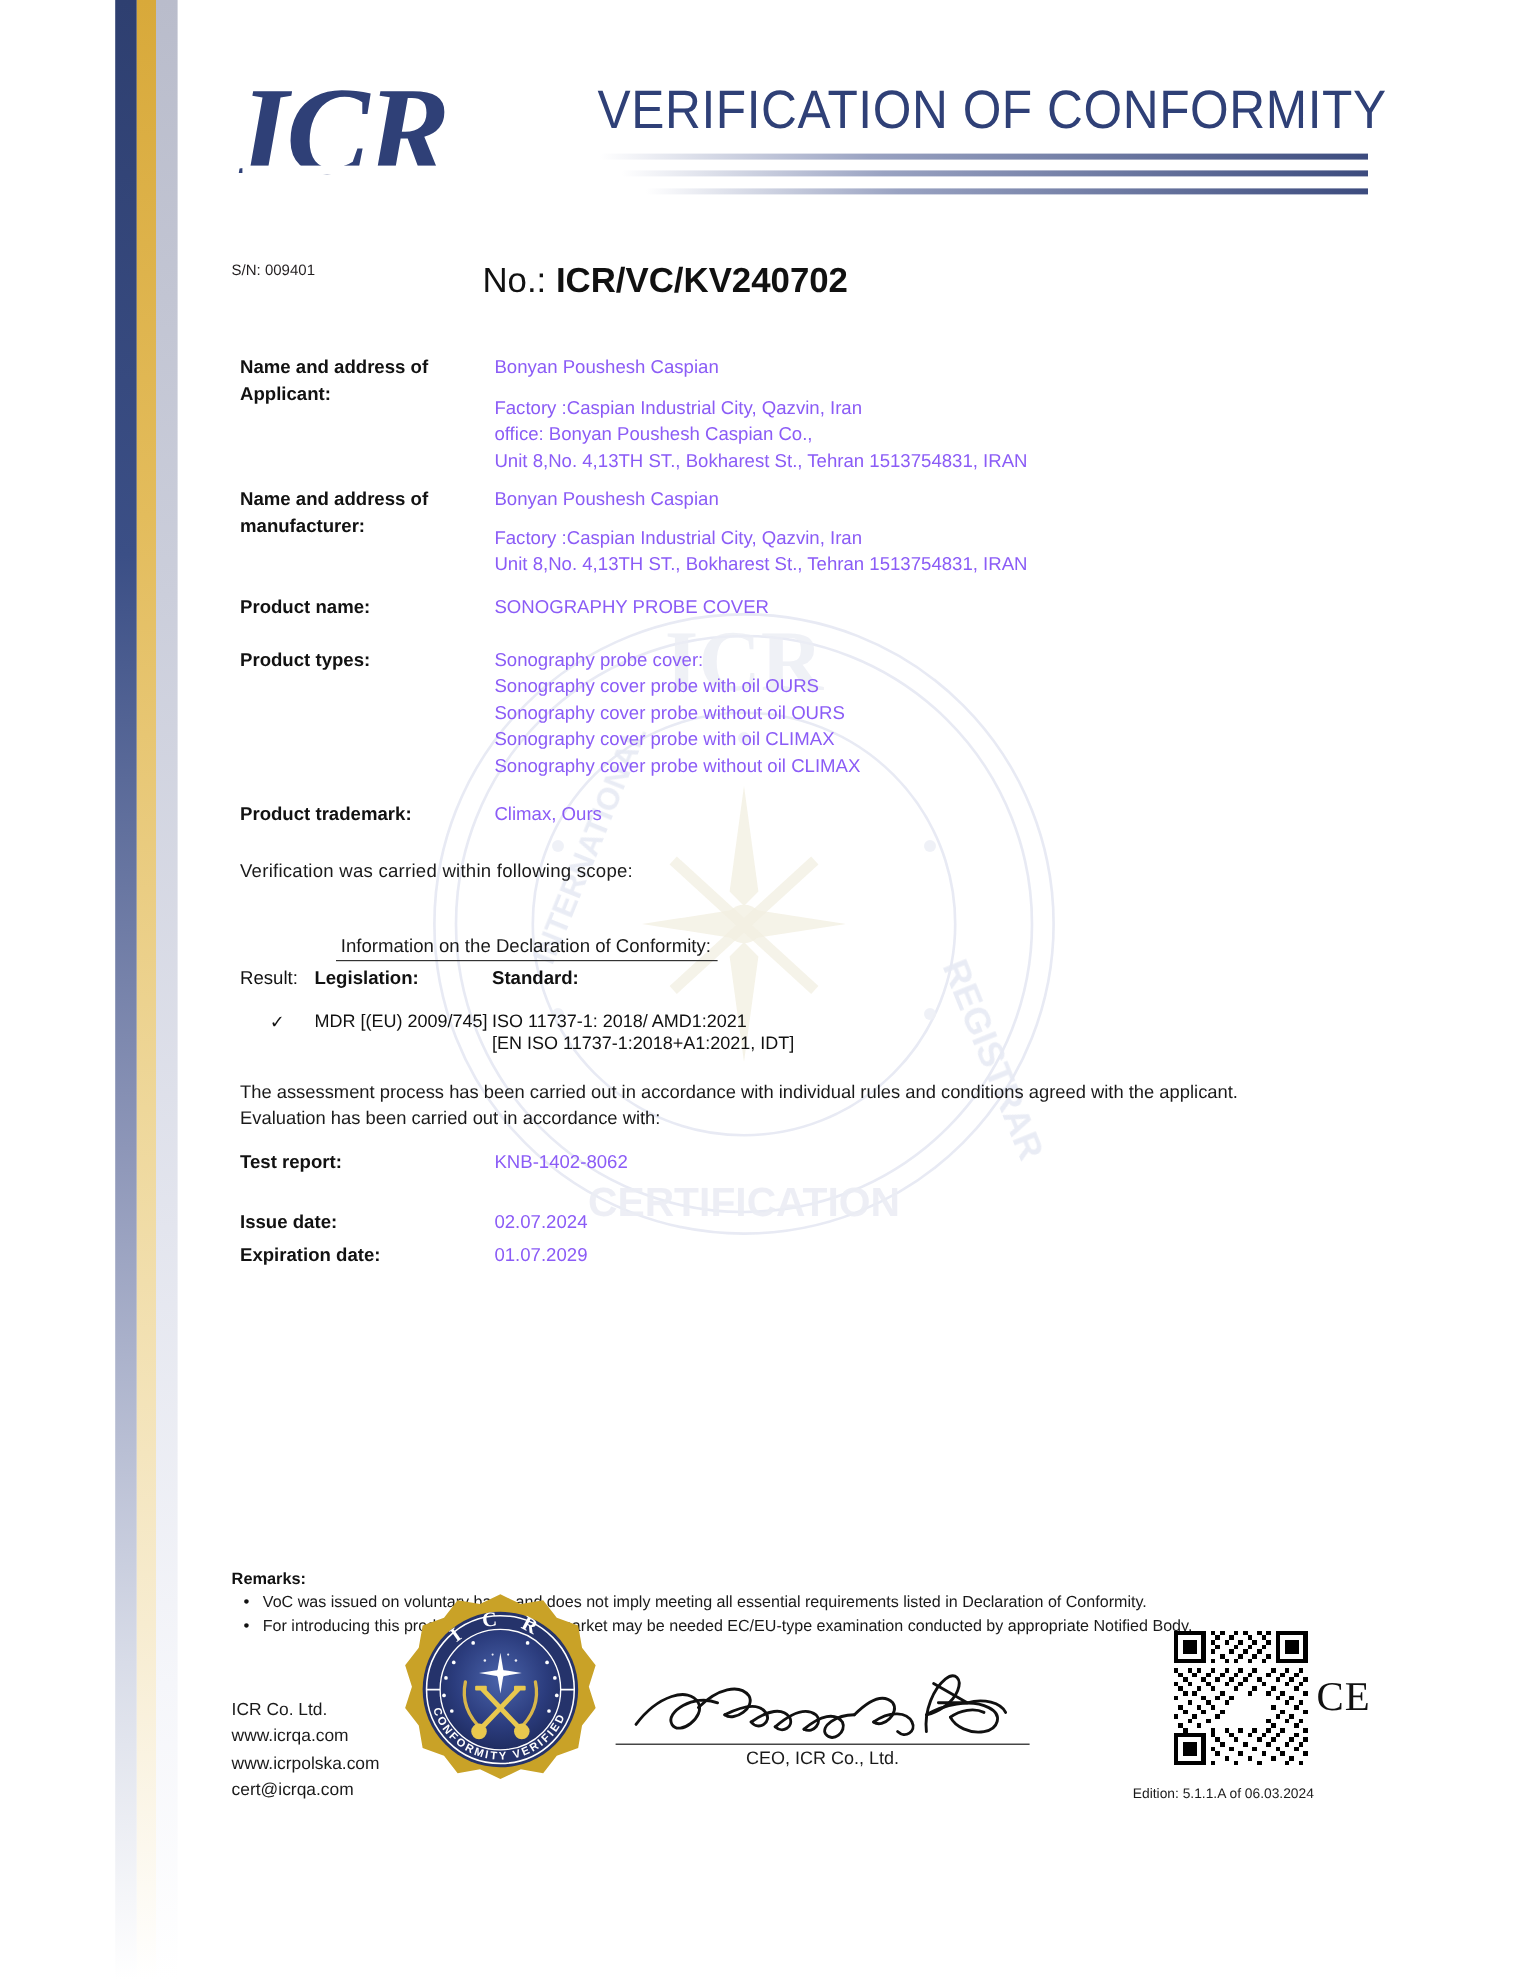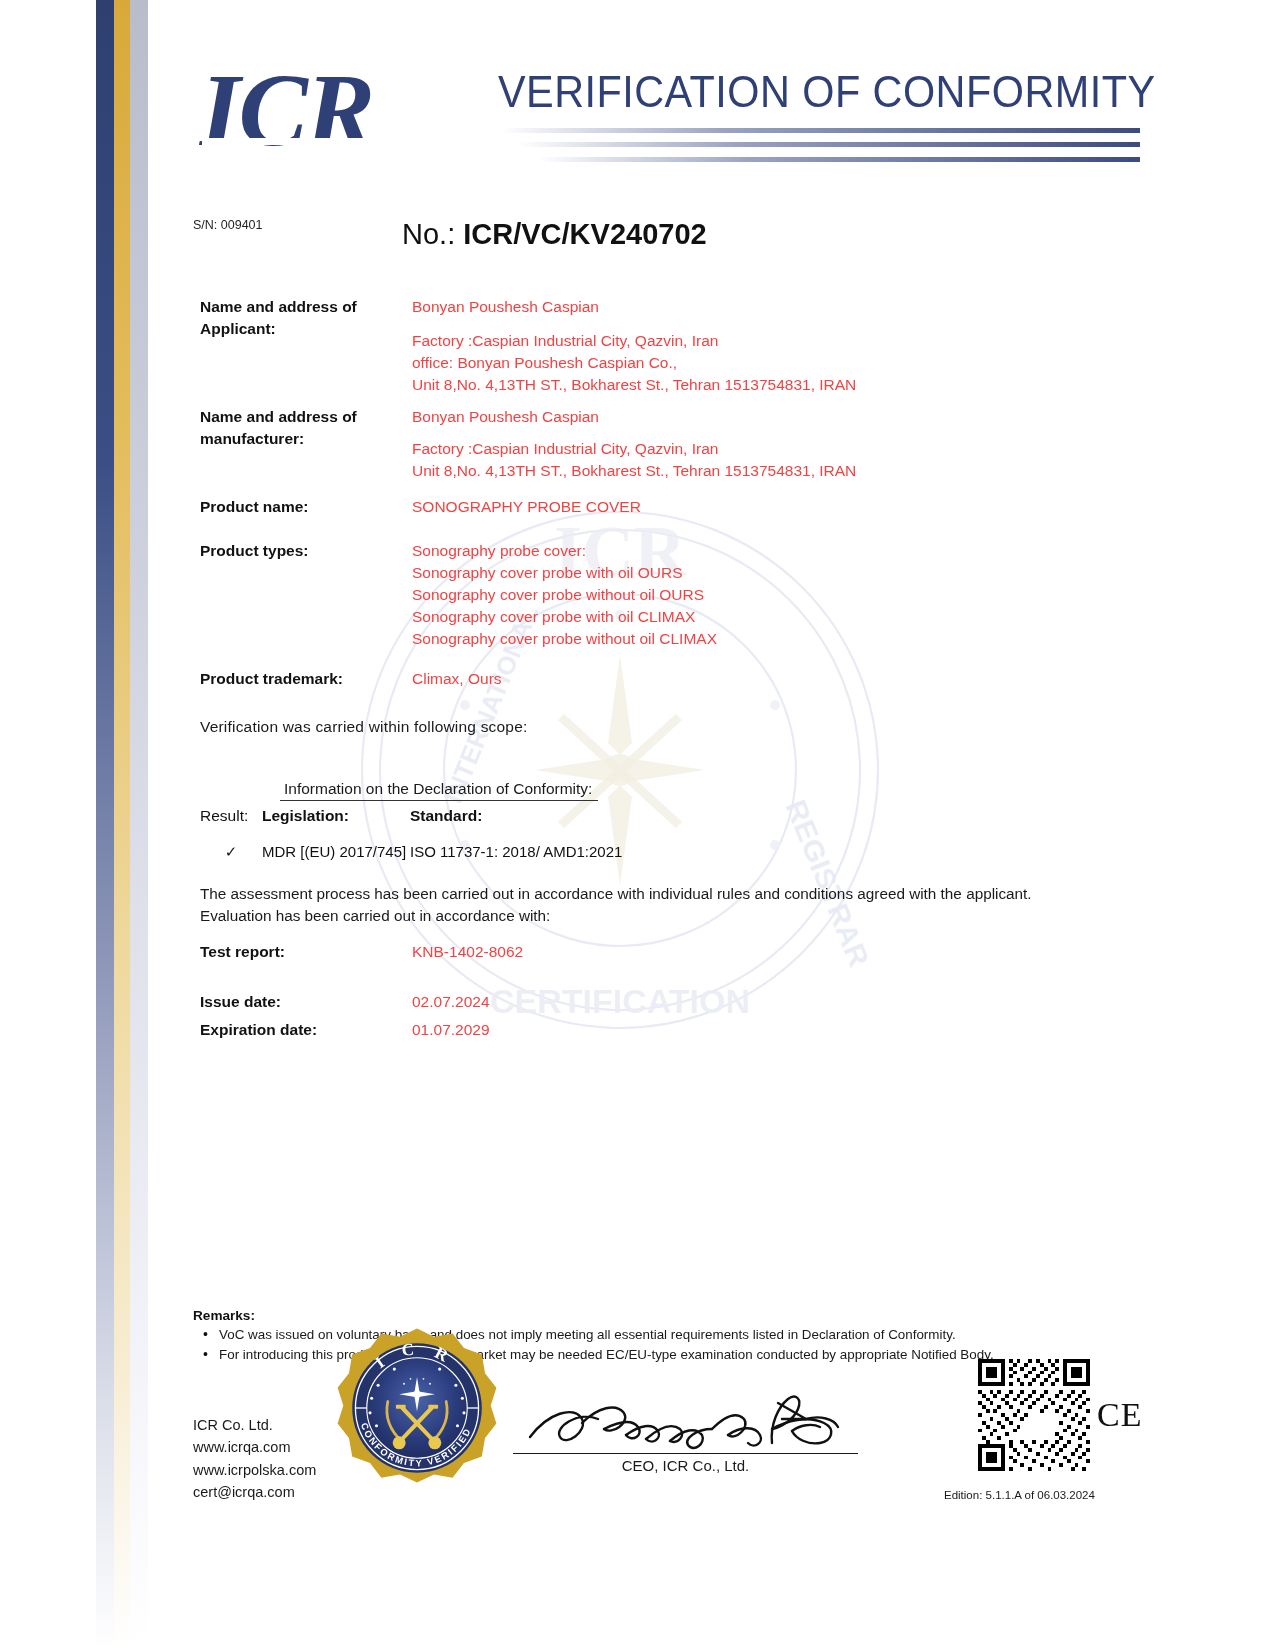--- a/index.html
+++ b/index.html
@@ -76,21 +76,21 @@
   .cert-no b { font-weight: bold; }
 
   
   .body { position: absolute; left: 200px; top: 296px; width: 900px; }
 
   .row { position: relative; display: flex; align-items: flex-start; }
   .lbl {
     width: 212px; flex: 0 0 212px;
     font-size: 15.5px; font-weight: bold; color: #121212; line-height: 1.42;
   }
-  .val { flex: 1; font-size: 15.5px; color: #ef4444; line-height: 1.42; }
+  .val { flex: 1; font-size: 15.5px; color: #8b5cf6; line-height: 1.42; }
   .val div { white-space: nowrap; }
 
   .gap-6  { height: 6px; }
   .gap-10 { height: 10px; }
   .gap-14 { height: 14px; }
   .gap-18 { height: 18px; }
   .gap-22 { height: 22px; }
 
   .scope-line { font-size: 15.5px; color: #1a1a1a; letter-spacing: 0.2px; }
 
@@ -295,23 +295,24 @@
     <div class="res-head">
       <div class="c1">Result:</div>
       <div class="c2">Legislation:</div>
       <div class="c3">Standard:</div>
     </div>
 
     <div class="gap-18"></div>
 
     <div class="res-row">
       <div class="c1">✓</div>
-      <div class="c2">MDR   [(EU) 2017/745]</div>
+      <div class="c2">MDR   [(EU) 2009/745]</div>
       <div class="c3">ISO 11737-1: 2018/ AMD1:2021</div>
     </div>
+    <div class="res-sub">[EN ISO 11737-1:2018+A1:2021, IDT]</div>
 
     <div class="gap-22"></div>
 
     <div class="para">
       <div>The assessment process has been carried out in accordance with individual rules and conditions agreed with the applicant.</div>
       <div>Evaluation has been carried out in accordance with:</div>
     </div>
 
     <div class="gap-14"></div>
 

